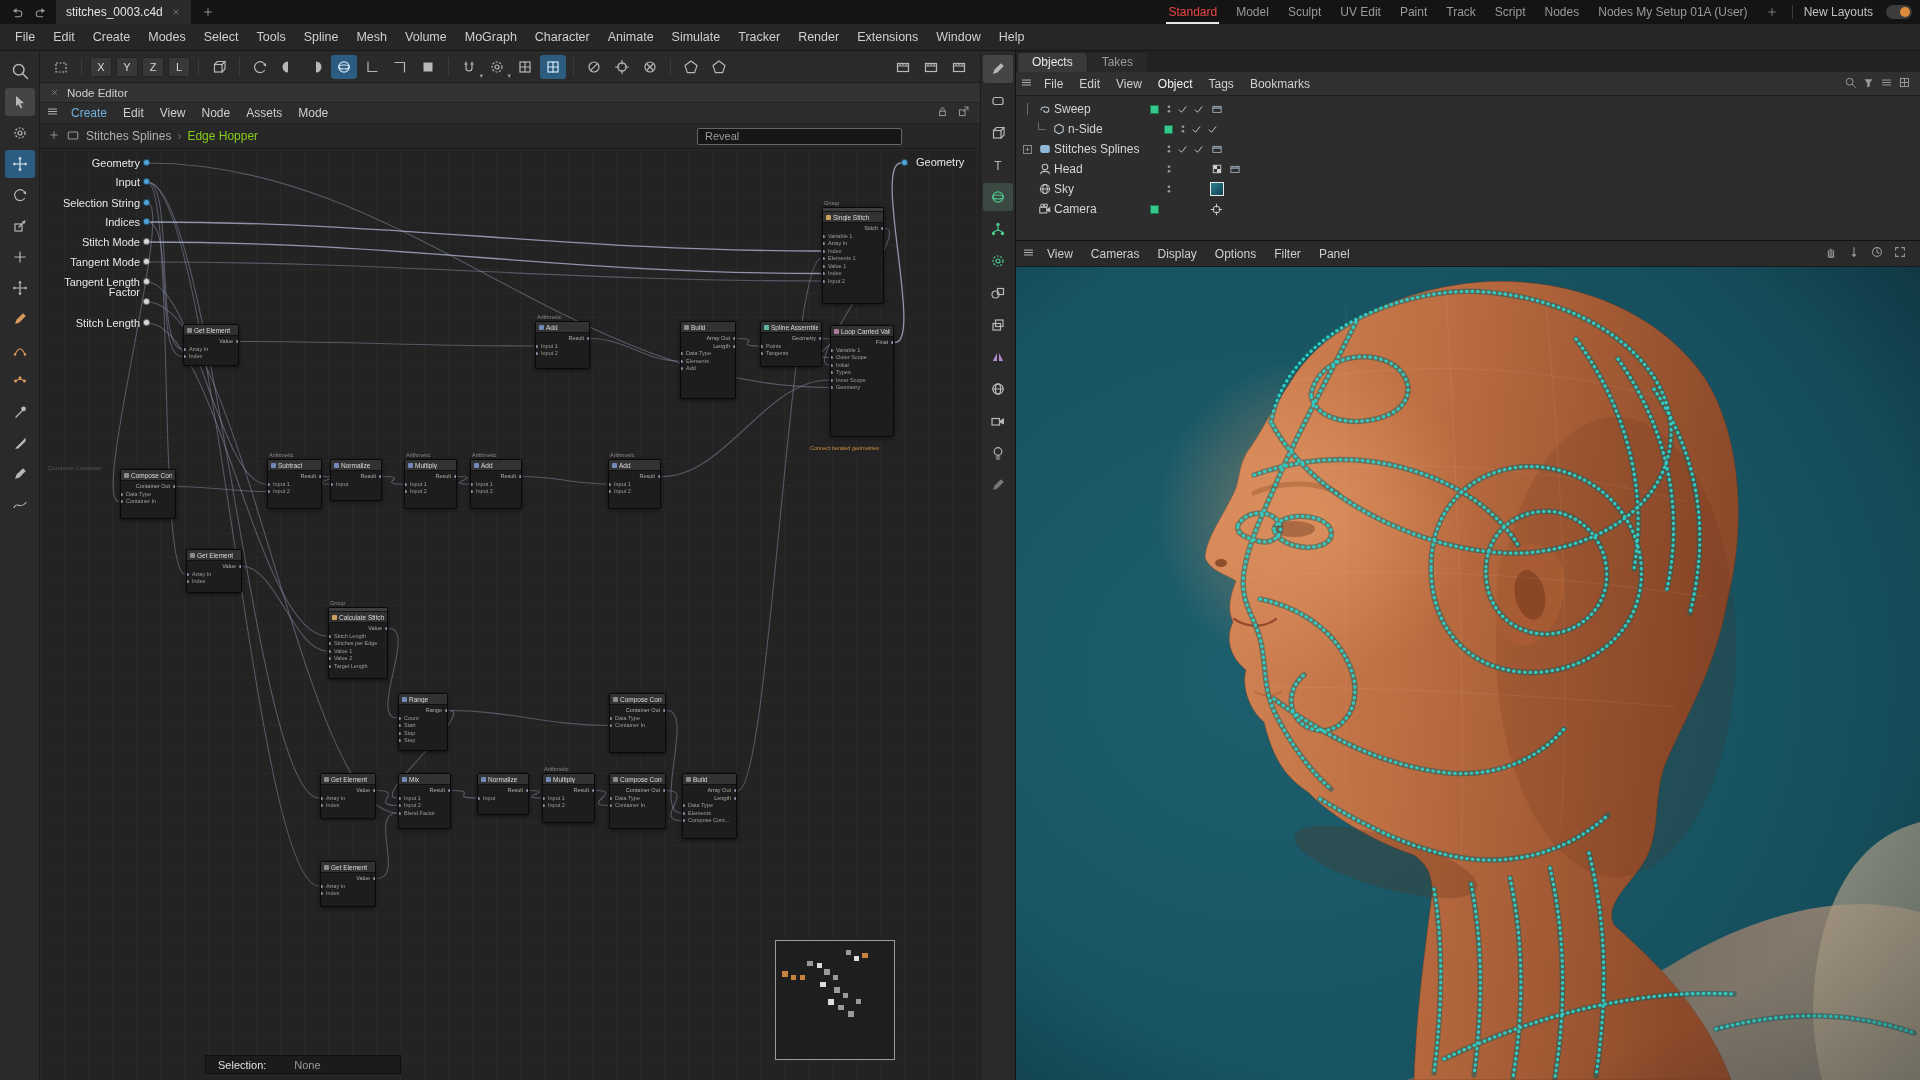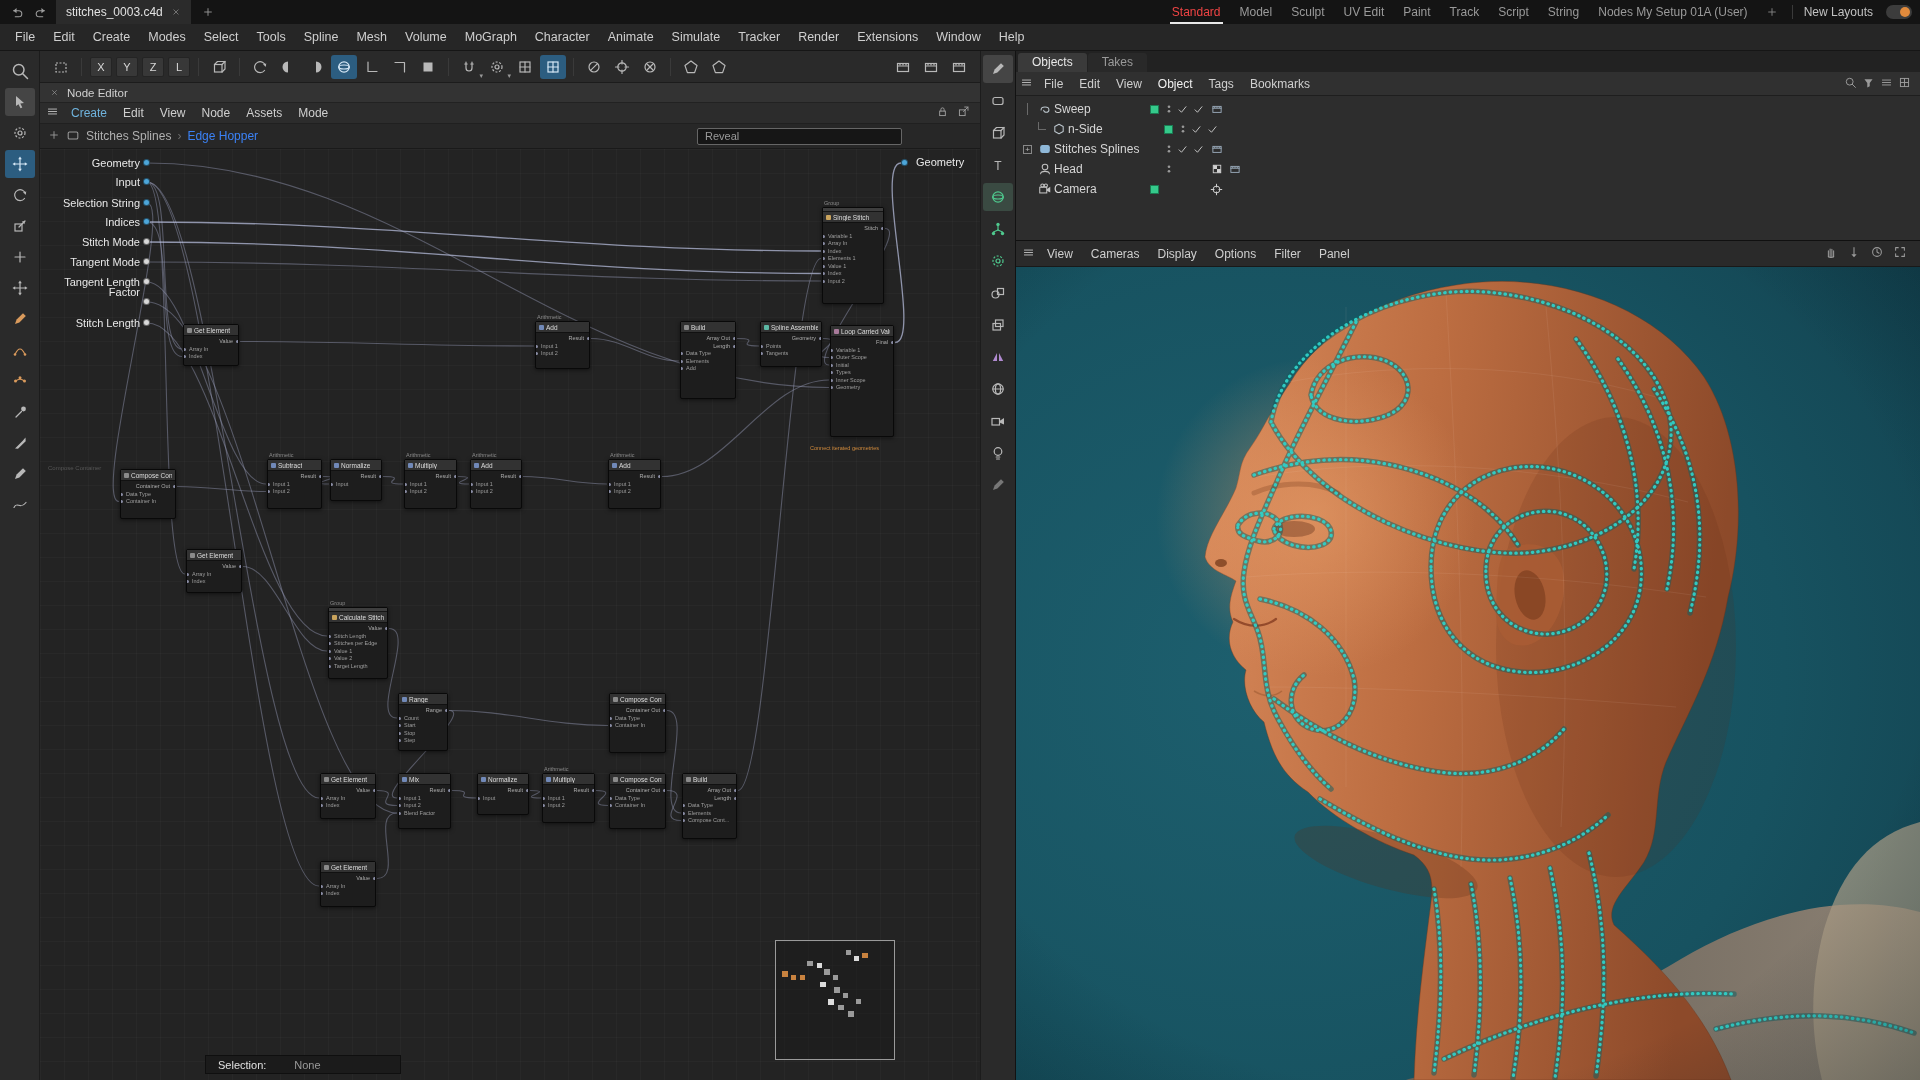--- a/index.html
+++ b/index.html
@@ -37,21 +37,21 @@
 .tb-sep{width:1px;height:18px;background:#3a3a3a;margin:0 5px;flex:none}
 .tb-spacer{flex:1}
 .caret{position:absolute;right:-1px;bottom:0;font-size:7px;color:#999;line-height:7px}
 
 .ne-header{height:20px;background:#333;display:flex;align-items:center;gap:8px;padding:0 10px;font-size:11.5px;color:#d0d0d0;border-bottom:1px solid #222;flex:none}
 .ne-menu{height:21px;background:#2c2c2c;display:flex;align-items:center;padding:0 6px;border-bottom:1px solid #202020;flex:none}
 .ne-menu .menu-item{font-size:12px;padding:2px 8px}
 .ne-menu .menu-item.active{color:#6fb3dd}
 .ne-right{margin-left:auto;display:flex;gap:8px;align-items:center;padding-right:4px}
 .ne-bc{height:25px;background:#272727;display:flex;align-items:center;padding:0 8px;gap:6px;border-bottom:1px solid #1a1a1a;font-size:12px;flex:none}
-.bc-root{color:#b0b0b0}.bc-sep{color:#6a6a6a}.bc-cur{color:#3b82f6}
+.bc-root{color:#b0b0b0}.bc-sep{color:#6a6a6a}.bc-cur{color:#84cc16}
 .reveal{margin-left:auto;margin-right:70px;width:205px;height:17px;background:#161616;border:1px solid #666;border-radius:2px;color:#9a9a9a;font-size:11px;line-height:15px;padding:0 7px}
 
 .ne-canvas{flex:1;position:relative;background-color:#232323;overflow:hidden;
  background-image:linear-gradient(rgba(255,255,255,.022) 1px,transparent 1px),linear-gradient(90deg,rgba(255,255,255,.022) 1px,transparent 1px);
  background-size:24px 24px}
 #wires{position:absolute;left:0;top:0}
 #node-layer{position:absolute;inset:0}
 .ne-input{position:absolute;left:0;width:100px;text-align:right;font-size:11px;color:#e8e8e8;white-space:nowrap;line-height:14px}
 .pdot{position:absolute;width:7px;height:7px;border-radius:50%;border:1px solid rgba(0,0,0,.5)}
 .ne-out-label{position:absolute;font-size:11px;color:#e8e8e8}
@@ -141,21 +141,21 @@
         </svg>
       </span>
     <div class="layout-tabs" id="layout-tabs">
         <span class="layout-tab active">Standard</span>
         <span class="layout-tab">Model</span>
         <span class="layout-tab">Sculpt</span>
         <span class="layout-tab">UV Edit</span>
         <span class="layout-tab">Paint</span>
         <span class="layout-tab">Track</span>
         <span class="layout-tab">Script</span>
-        <span class="layout-tab">String</span>
+        <span class="layout-tab">Nodes</span>
         <span class="layout-tab">Nodes My Setup 01A (User)</span>
       </div>
     <span class="tb-icon">
         <svg viewBox="0 0 16 16" width="12" height="12">
           <line x1="8" y1="3.5" x2="8" y2="12.5" stroke="#9a9a9a" stroke-width="1.2" stroke-linecap="round"></line>
           <line x1="3.5" y1="8" x2="12.5" y2="8" stroke="#9a9a9a" stroke-width="1.2" stroke-linecap="round"></line>
         </svg>
       </span>
     <span class="vsep"></span>
     <span class="nl-label">New Layouts</span>
@@ -1133,20 +1133,44 @@
                   </svg>
                 </span>
                 <span class="tagbox">
                   <svg viewBox="0 0 16 16" width="12" height="12">
                     <rect x="2.5" y="4.5" width="11" height="8" fill="none" stroke="#9fb0c0" stroke-width="1.2"></rect>
                     <line x1="2.5" y1="7" x2="13.5" y2="7" stroke="#9fb0c0" stroke-width="1.2" stroke-linecap="round"></line>
                     <circle cx="5" cy="5.8" r="0.8" fill="#9fb0c0"></circle>
                     <circle cx="8" cy="5.8" r="0.8" fill="#9fb0c0"></circle>
                     <circle cx="11" cy="5.8" r="0.8" fill="#9fb0c0"></circle>
                   </svg>
+                </span>
+              </span>
+            </div>
+            <div class="obj-row" style="padding-left: 4px;">
+              <span class="exp"></span>
+              <span class="obj-ic">
+                <svg viewBox="0 0 16 16" width="14" height="14">
+                  <circle cx="8" cy="8" r="5.2" fill="none" stroke="#c2c2c2" stroke-width="1.2"></circle>
+                  <path d="M8 2.8 A2.6 5.2 0 0 0 8 13.2 A2.6 5.2 0 0 0 8 2.8" fill="none" stroke="#c2c2c2" stroke-width="1.2" stroke-linecap="round" stroke-linejoin="round"></path>
+                  <line x1="2.8" y1="8" x2="13.2" y2="8" stroke="#c2c2c2" stroke-width="1.2" stroke-linecap="round"></line>
+                </svg>
+              </span>
+              <span class="obj-label">Sky</span>
+              <span class="col-toggle"></span>
+              <span class="col-dots">
+                <svg viewBox="0 0 16 16" width="12" height="12">
+                  <circle cx="8" cy="5" r="1.8" fill="#9a9a9a"></circle>
+                  <circle cx="8" cy="11" r="1.8" fill="#9a9a9a"></circle>
+                </svg>
+              </span>
+              <span class="col-checks"></span>
+              <span class="col-tags">
+                <span class="tagbox">
+                  <div class="tex-active"></div>
                 </span>
               </span>
             </div>
             <div class="obj-row" style="padding-left: 4px;">
               <span class="exp"></span>
               <span class="obj-ic">
                 <svg viewBox="0 0 16 16" width="14" height="14">
                   <rect x="2" y="6" width="8" height="6.5" fill="none" stroke="#c2c2c2" stroke-width="1.2"></rect>
                   <path d="M10 8.2 L14 5.5 L14 12 L10 10 Z" fill="#c2c2c2"></path>
                   <circle cx="5" cy="4" r="1.8" fill="none" stroke="#c2c2c2" stroke-width="1.2"></circle>

